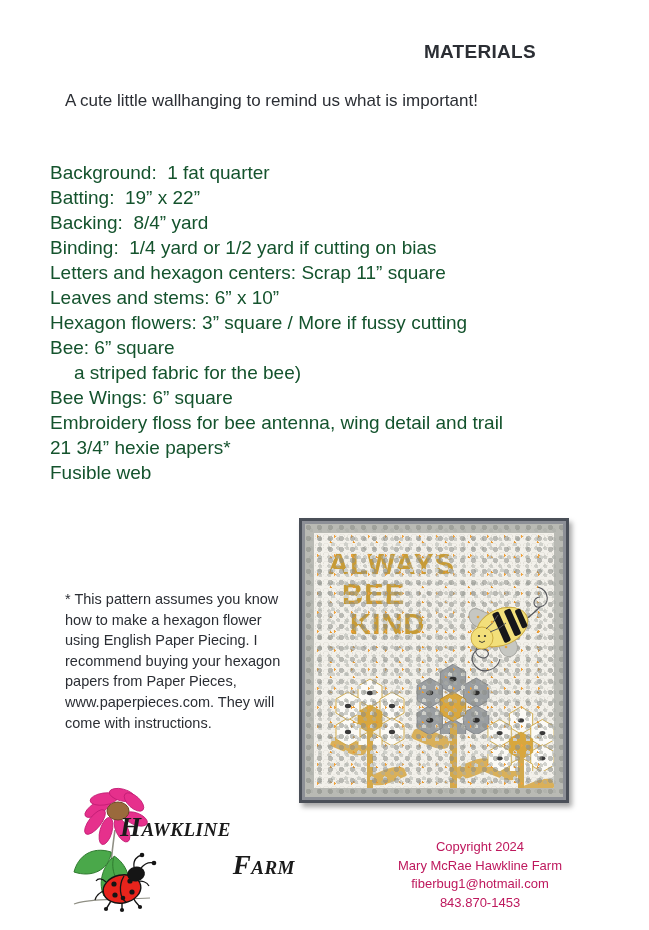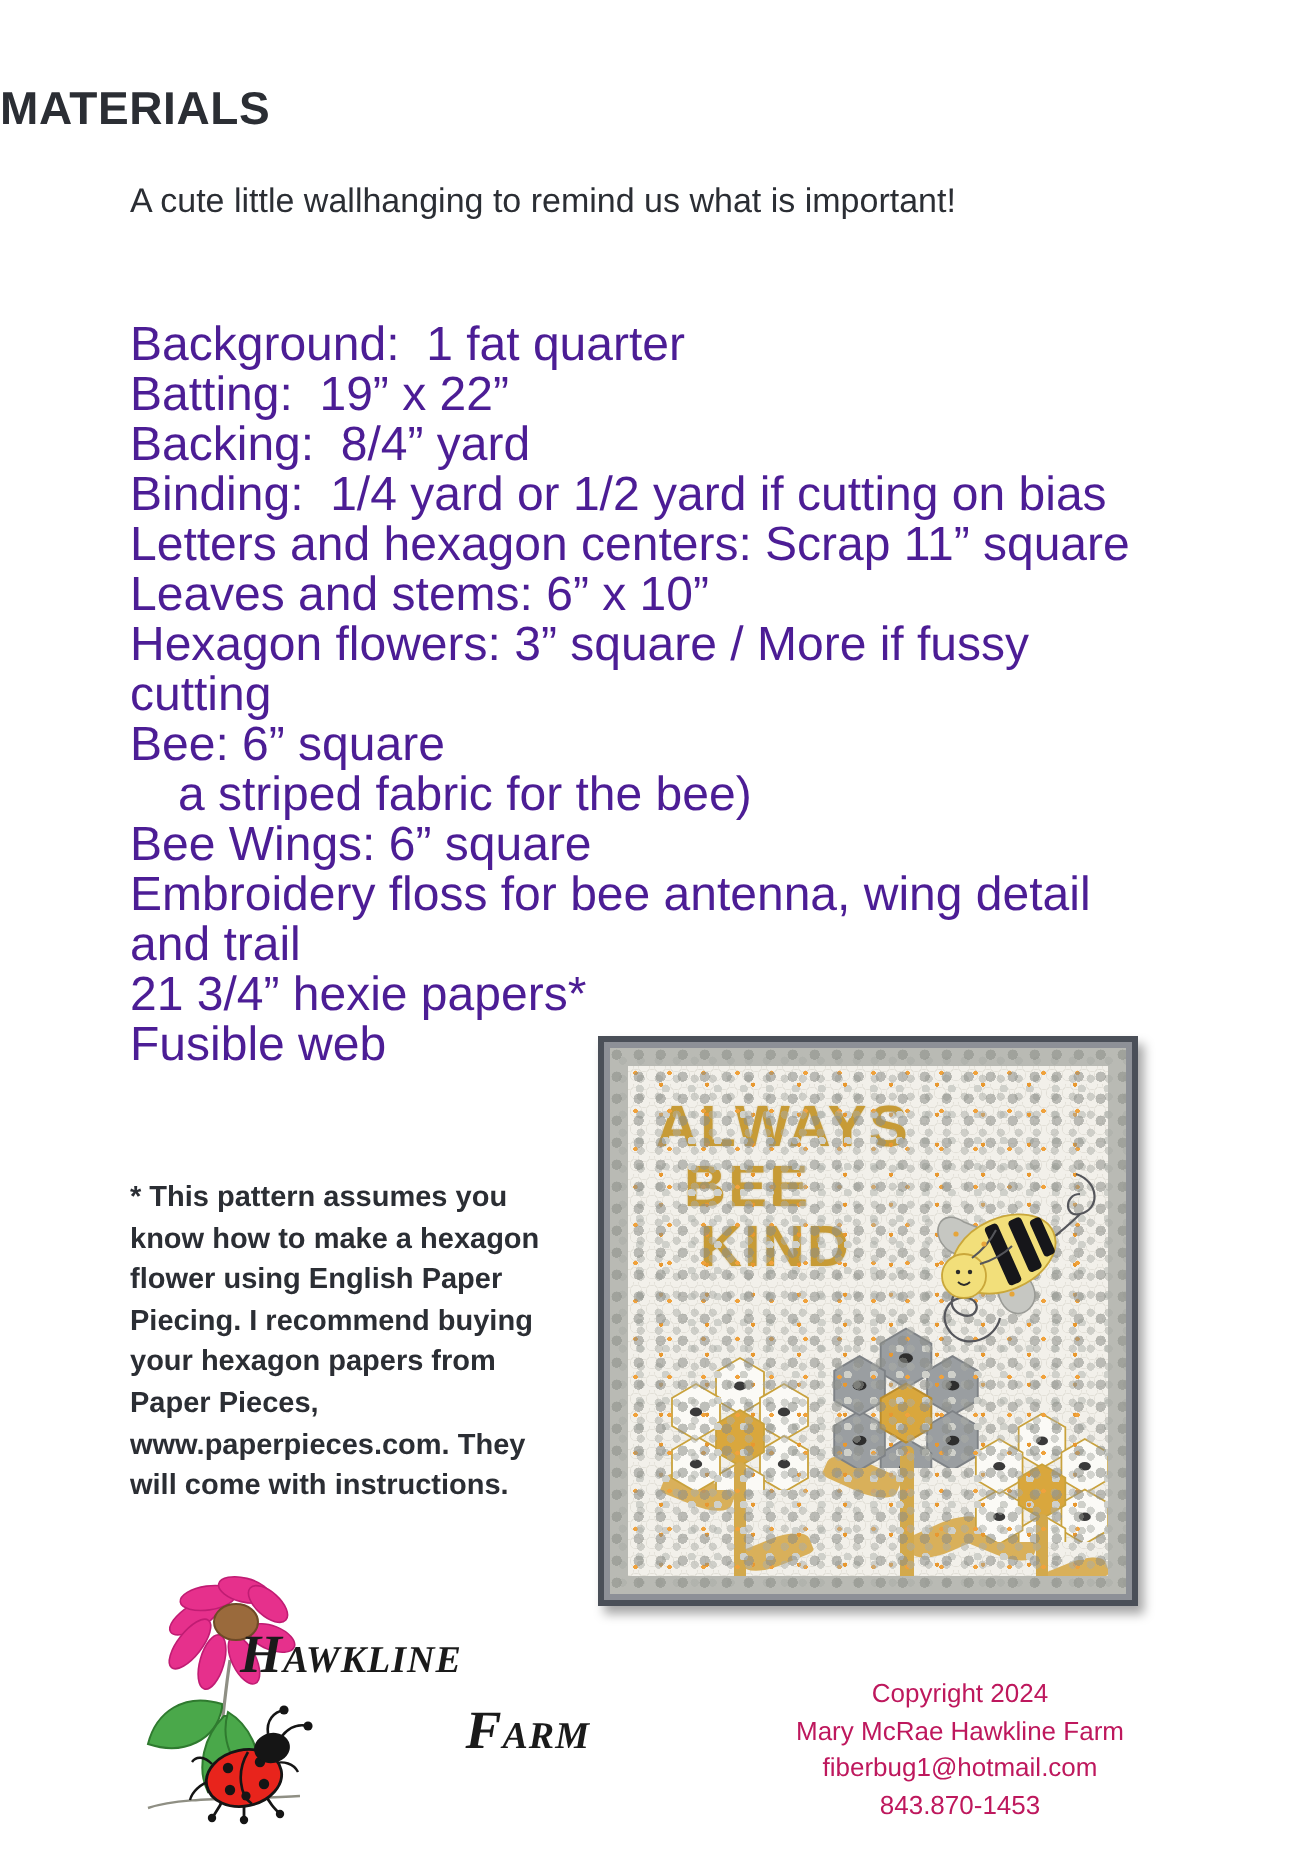--- a/index.html
+++ b/index.html
@@ -15,60 +15,59 @@
     color: #2b2e34;
     overflow: hidden;
   }
 
   
   .page-title {
     position: absolute;
     top: 41px;
     left: 0;
     width: 536px;
-    text-align: left;
-    font-size: 23px;
+    text-align: right;
+    font-size: 19px;
     font-weight: bold;
     letter-spacing: 0.3px;
     color: #2b2e34;
   }
 
   
   .intro {
     position: absolute;
     top: 88px;
     left: 65px;
     width: 430px;
     font-size: 17px;
     line-height: 25px;
     color: #2b2e34;
   }
 
   .materials-list {
     position: absolute;
     top: 160px;
-    left: 65px;
+    left: 50px;
     width: 520px;
-    font-size: 24px;
+    font-size: 19px;
     line-height: 25px;
-    color: #4c1d95;
+    color: #14532d;
   }
   .materials-list .ml-line { white-space: pre-wrap; }
   .materials-list .ml-line.indented { padding-left: 24px; }
 
   
   .footnote {
     position: absolute;
     top: 589px;
     left: 65px;
     width: 225px;
     font-size: 14.5px;
     line-height: 20.6px;
     color: #2b2e34;
-    font-weight: bold;
   }
 
   
   .quilt-figure {
     position: absolute;
     left: 299px;
     top: 518px;
     width: 270px;
     height: 285px;
     box-sizing: border-box;

